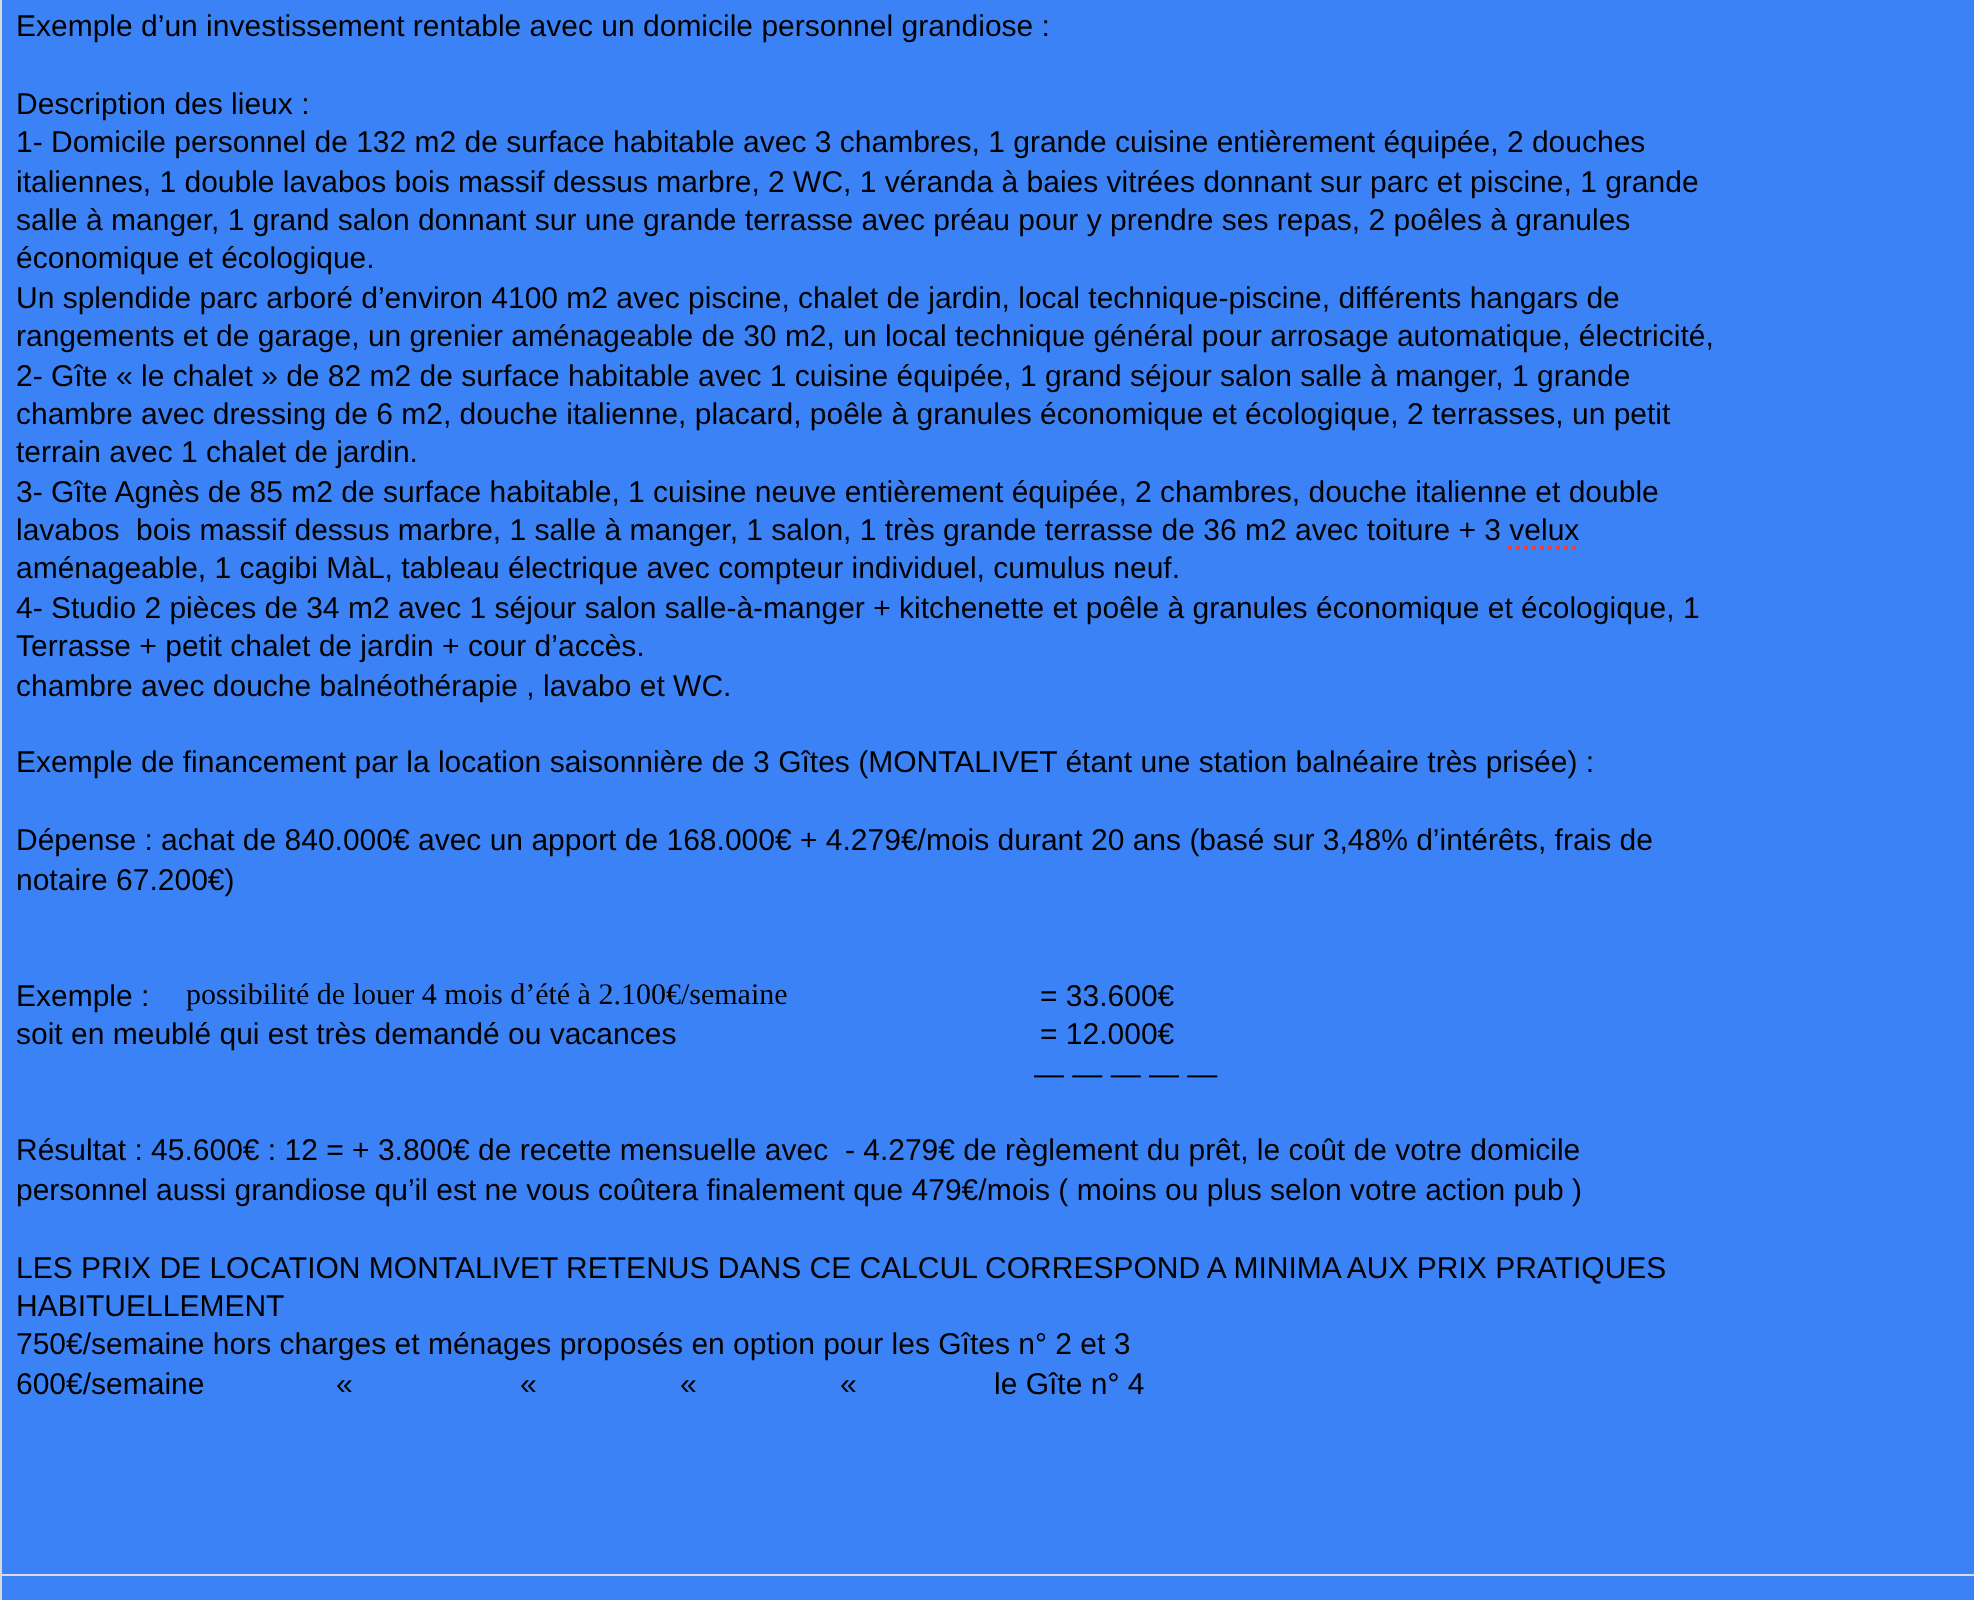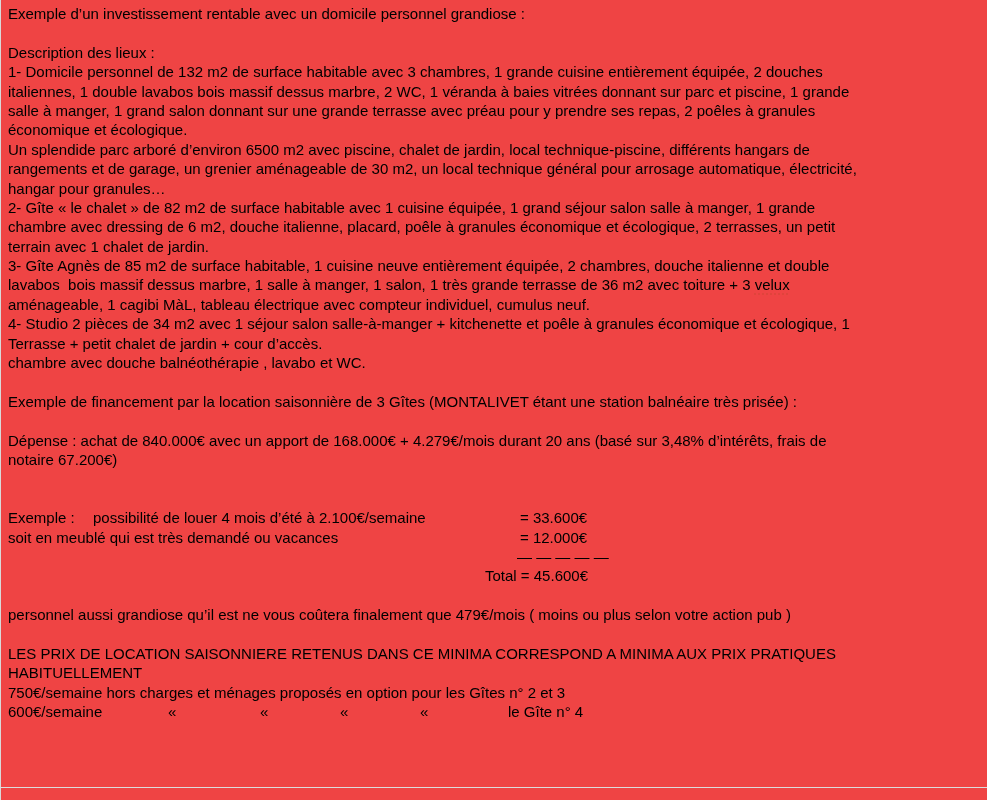--- a/index.html
+++ b/index.html
@@ -12,21 +12,21 @@
     height: 800px;
     overflow: hidden;
     font-family: "Liberation Sans", sans-serif;
     font-size: 15px;
     color: #000000;
     position: relative;
   }
   .page {
     position: absolute;
     inset: 0;
-    background: #ef4444;
+    background: #3b82f6;
   }
   .edge-left {
     position: absolute;
     left: 0; top: 0;
     width: 1px; height: 800px;
     background: #d9d9d9;
   }
   .edge-bottom {
     position: absolute;
     left: 0; top: 787px;
@@ -39,29 +39,29 @@
     top: 4px;
     width: 975px;
   }
   .ln {
     position: relative;
     height: 19.4px;
     line-height: 19.4px;
     white-space: pre;
   }
   .abs { position: absolute; top: 0; white-space: pre; }
-  .sp85  { left: 85px; }
+  .sp85  { left: 85px; font-family: Liberation Serif, serif; }
   .sp512 { left: 512px; }
   .sp509 { left: 509px; }
   .sp477 { left: 477px; }
   .q1 { left: 160px; }
   .q2 { left: 252px; }
   .q3 { left: 332px; }
   .q4 { left: 412px; }
-  .sp489 { left: 489px; margin-left: 11px; }
+  .sp489 { left: 489px; }
   .misspell {
     text-decoration: underline;
     text-decoration-style: dotted;
     text-decoration-color: #e0443c;
     text-decoration-thickness: 2px;
     text-underline-offset: 3px;
     text-align: center;
   }
 </style>
 </head>
@@ -75,23 +75,22 @@
     <div class="ln">Exemple d’un investissement rentable avec un domicile personnel grandiose :</div>
 
     <div class="ln"></div>
 
     <div class="ln">Description des lieux :</div>
 
     <div class="ln">1- Domicile personnel de 132 m2 de surface habitable avec 3 chambres, 1 grande cuisine entièrement équipée, 2 douches</div>
     <div class="ln">italiennes, 1 double lavabos bois massif dessus marbre, 2 WC, 1 véranda à baies vitrées donnant sur parc et piscine, 1 grande</div>
     <div class="ln">salle à manger, 1 grand salon donnant sur une grande terrasse avec préau pour y prendre ses repas, 2 poêles à granules</div>
     <div class="ln">économique et écologique.</div>
-    <div class="ln">Un splendide parc arboré d’environ 6500 m2 avec piscine, chalet de jardin, local technique-piscine, différents hangars de</div>
+    <div class="ln">Un splendide parc arboré d’environ 4100 m2 avec piscine, chalet de jardin, local technique-piscine, différents hangars de</div>
     <div class="ln">rangements et de garage, un grenier aménageable de 30 m2, un local technique général pour arrosage automatique, électricité,</div>
-    <div class="ln">hangar pour granules…</div>
     <div class="ln">2- Gîte « le chalet » de 82 m2 de surface habitable avec 1 cuisine équipée, 1 grand séjour salon salle à manger, 1 grande</div>
     <div class="ln">chambre avec dressing de 6 m2, douche italienne, placard, poêle à granules économique et écologique, 2 terrasses, un petit</div>
     <div class="ln">terrain avec 1 chalet de jardin.</div>
     <div class="ln">3- Gîte Agnès de 85 m2 de surface habitable, 1 cuisine neuve entièrement équipée, 2 chambres, douche italienne et double</div>
 
     <div class="ln"><span>lavabos  bois massif dessus marbre, 1 salle à manger, 1 salon, 1 très grande terrasse de 36 m2 avec toiture + 3 </span><span class="misspell">velux</span></div>
 
     <div class="ln">aménageable, 1 cagibi MàL, tableau électrique avec compteur individuel, cumulus neuf.</div>
     <div class="ln">4- Studio 2 pièces de 34 m2 avec 1 séjour salon salle-à-manger + kitchenette et poêle à granules économique et écologique, 1</div>
     <div class="ln">Terrasse + petit chalet de jardin + cour d’accès.</div>
@@ -109,29 +108,29 @@
     <div class="ln"></div>
     <div class="ln"></div>
 
     <div class="ln"><span>Exemple :</span><span class="abs sp85">possibilité de louer 4 mois d’été à 2.100€/semaine</span><span class="abs sp512">= 33.600€</span></div>
 
 
     <div class="ln"><span>soit en meublé qui est très demandé ou vacances</span><span class="abs sp512">= 12.000€</span></div>
 
     <div class="ln"><span class="abs sp509">— — — — —</span></div>
 
-    <div class="ln"><span class="abs sp477">Total = 45.600€</span></div>
 
     <div class="ln"></div>
 
+    <div class="ln">Résultat : 45.600€ : 12 = + 3.800€ de recette mensuelle avec  - 4.279€ de règlement du prêt, le coût de votre domicile</div>
     <div class="ln">personnel aussi grandiose qu’il est ne vous coûtera finalement que 479€/mois ( moins ou plus selon votre action pub )</div>
 
     <div class="ln"></div>
 
-    <div class="ln">LES PRIX DE LOCATION SAISONNIERE RETENUS DANS CE MINIMA CORRESPOND A MINIMA AUX PRIX PRATIQUES</div>
+    <div class="ln">LES PRIX DE LOCATION MONTALIVET RETENUS DANS CE CALCUL CORRESPOND A MINIMA AUX PRIX PRATIQUES</div>
     <div class="ln">HABITUELLEMENT</div>
     <div class="ln">750€/semaine hors charges et ménages proposés en option pour les Gîtes n° 2 et 3</div>
 
     <div class="ln"><span>600€/semaine</span><span class="abs q1">«</span><span class="abs q2">«</span><span class="abs q3">«</span><span class="abs q4">«</span><span class="abs sp489">le Gîte n° 4</span></div>
   </div>
 
   <div class="edge-bottom"></div>
 </div>
 
 </body></html>

